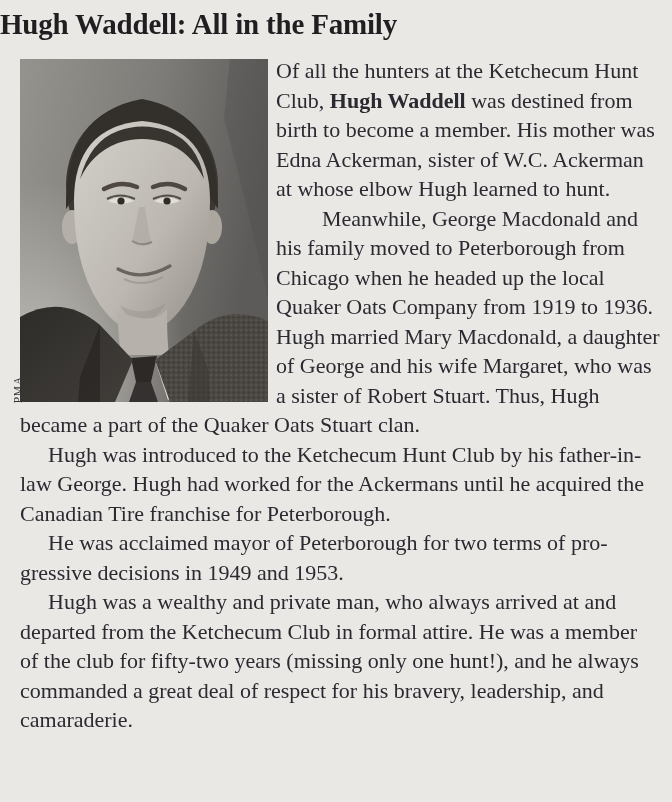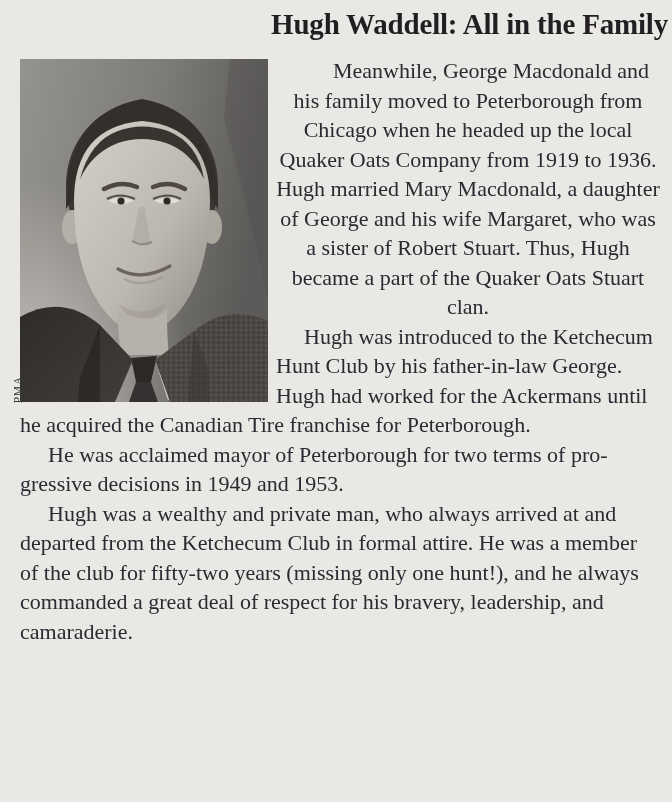--- a/index.html
+++ b/index.html
@@ -8,25 +8,25 @@
     background: #e9e8e5;
     overflow: hidden;
     font-family: "Liberation Serif", serif;
   }
   .page {
     width: 672px; height: 802px;
     position: relative;
     box-sizing: border-box;
   }
   .title {
-    margin: 6px 4px 14px 0;
+    margin: 6px 12px 14px 0;
     font-size: 29px;
     line-height: 36px;
     font-weight: 700;
-    text-align: right;
+    text-align: left;
     color: #211e21;
     letter-spacing: -0.2px;
   }
   .article-body {
     padding: 0 12px 0 20px;
     font-size: 22px;
     line-height: 29.5px;
     color: #2b2a31;
     text-align: left;
   }
@@ -42,21 +42,21 @@
     position: absolute;
     left: -16px; bottom: -1px;
     writing-mode: vertical-rl;
     transform: rotate(180deg);
     font-size: 11.5px;
     letter-spacing: 0.8px;
     color: #35343a;
     font-family: "Liberation Serif", serif;
   }
   p.para { margin: 0; }
-  p.para.indent-xl { text-indent: 46px; text-align: center; }
+  p.para.indent-xl { text-indent: 46px; }
   p.para.indent    { text-indent: 28px; }
   strong { font-weight: 700; }
 </style>
 </head>
 <body>
 
 <div class="page">
 
   <h1 class="title">Hugh Waddell: All in the Family</h1>
 
@@ -133,20 +133,21 @@
         <path d="M0,343 L0,258 Q42,234 80,266 L113,301 L95,343 Z" fill="url(#suitL)"></path>
         <path d="M80,266 L60,318 L58,343 L80,343 Z" fill="#262422" opacity="0.7"></path>
 
         <path d="M248,343 L248,262 Q208,244 174,272 L135,301 L150,343 Z" fill="url(#tweed)"></path>
         <path d="M174,272 L188,310 L190,343 L168,343 Z" fill="#3c3834" opacity="0.6"></path>
 
         <path d="M210,0 L248,0 L248,240 Q226,140 204,60 Z" fill="#4f4e4c" opacity="0.35"></path>
       </svg>
     </div>
 
+    <p class="para"><span>Of all the hunters at the Ketchecum Hunt Club, </span><strong>Hugh Waddell</strong><span> was destined from birth to become a member. His mother was Edna Ackerman, sister of W.C. Ackerman at whose elbow Hugh learned to hunt.</span></p>
 
     <p class="para indent-xl">Meanwhile, George Macdonald and his family moved to Peterborough from Chicago when he headed up the local Quaker Oats Company from 1919 to 1936. Hugh married Mary Macdon­ald, a daughter of George and his wife Margaret, who was a sister of Robert Stuart. Thus, Hugh became a part of the Quaker Oats Stuart clan.</p>
     <p class="para indent">Hugh was introduced to the Ketchecum Hunt Club by his father-in-law George. Hugh had worked for the Ackermans until he ac­quired the Canadian Tire franchise for Peterborough.</p>
     <p class="para indent">He was acclaimed mayor of Peterborough for two terms of pro­gressive decisions in 1949 and 1953.</p>
     <p class="para indent">Hugh was a wealthy and private man, who always arrived at and departed from the Ketchecum Club in formal attire. He was a mem­ber of the club for fifty-two years (missing only one hunt!), and he al­ways commanded a great deal of respect for his bravery, leadership, and camaraderie.</p>
 
   </div>
 </div>
 
 </body></html>

